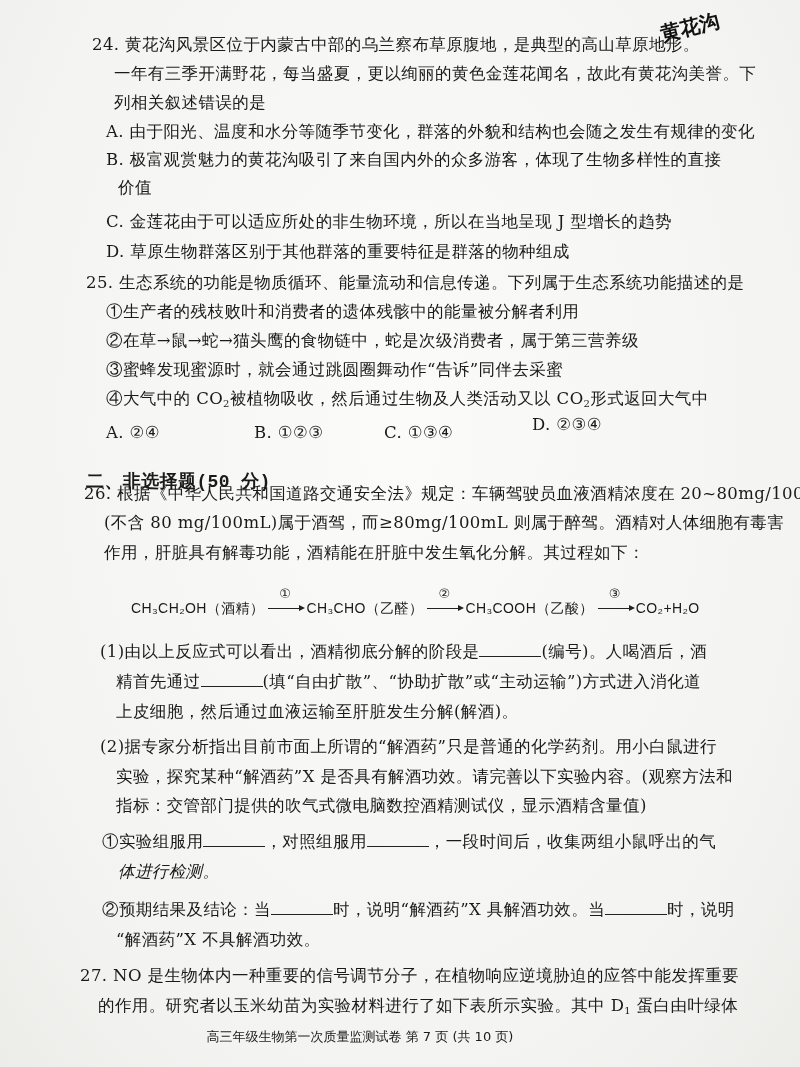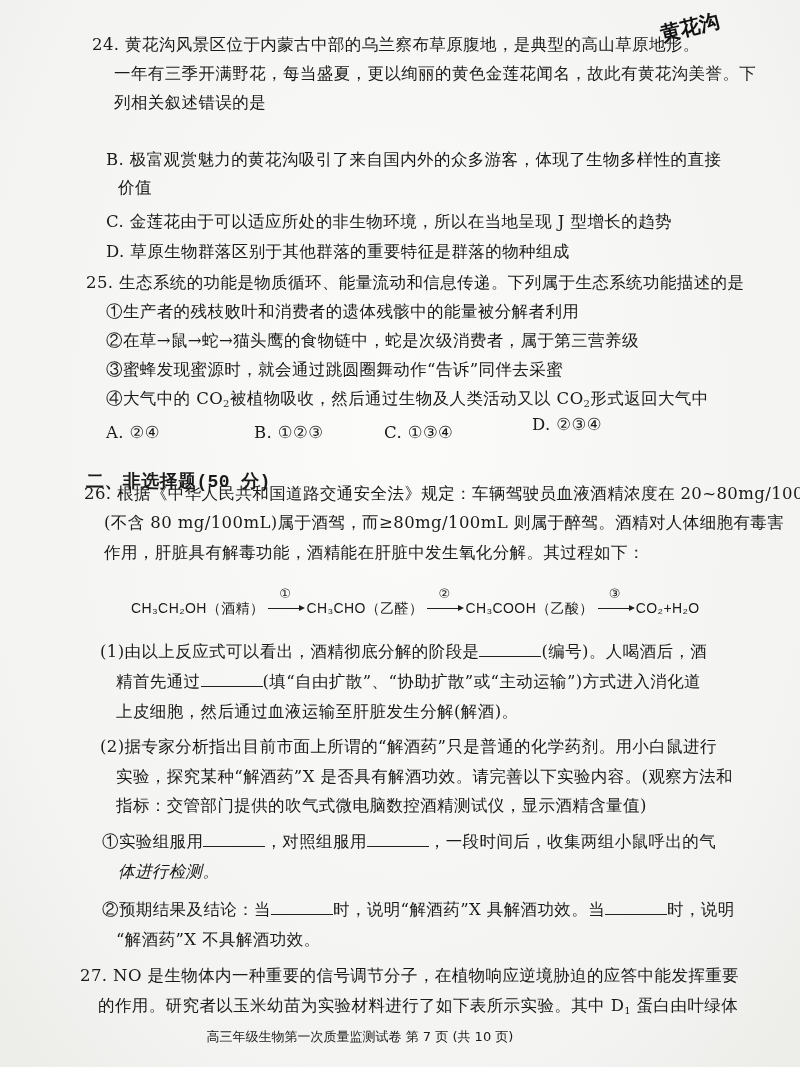--- a/index.html
+++ b/index.html
@@ -26,20 +26,21 @@
 </head>
 <body>
 
 <div class="page">
 
   <div class="handwriting">黄花沟</div>
 
   <div class="line" style="left:92px;top:35px;">24. 黄花沟风景区位于内蒙古中部的乌兰察布草原腹地，是典型的高山草原地形。</div>
   <div class="line" style="left:114px;top:65px;font-family:Liberation Mono, monospace;">一年有三季开满野花，每当盛夏，更以绚丽的黄色金莲花闻名，故此有黄花沟美誉。下</div>
   <div class="line" style="left:114px;top:93px;">列相关叙述错误的是</div>
+  <div class="line" style="left:106px;top:122px;">A. 由于阳光、温度和水分等随季节变化，群落的外貌和结构也会随之发生有规律的变化</div>
   <div class="line" style="left:106px;top:150px;">B. 极富观赏魅力的黄花沟吸引了来自国内外的众多游客，体现了生物多样性的直接</div>
   <div class="line" style="left:118px;top:178px;">价值</div>
   <div class="line" style="left:106px;top:212px;">C. 金莲花由于可以适应所处的非生物环境，所以在当地呈现 J 型增长的趋势</div>
   <div class="line" style="left:106px;top:242px;">D. 草原生物群落区别于其他群落的重要特征是群落的物种组成</div>
 
   <div class="line" style="left:86px;top:273px;">25. 生态系统的功能是物质循环、能量流动和信息传递。下列属于生态系统功能描述的是</div>
   <div class="line" style="left:106px;top:302px;">①生产者的残枝败叶和消费者的遗体残骸中的能量被分解者利用</div>
   <div class="line" style="left:106px;top:331px;">②在草→鼠→蛇→猫头鹰的食物链中，蛇是次级消费者，属于第三营养级</div>
   <div class="line" style="left:106px;top:360px;">③蜜蜂发现蜜源时，就会通过跳圆圈舞动作“告诉”同伴去采蜜</div>
   <div class="line" style="left:106px;top:389px;">

